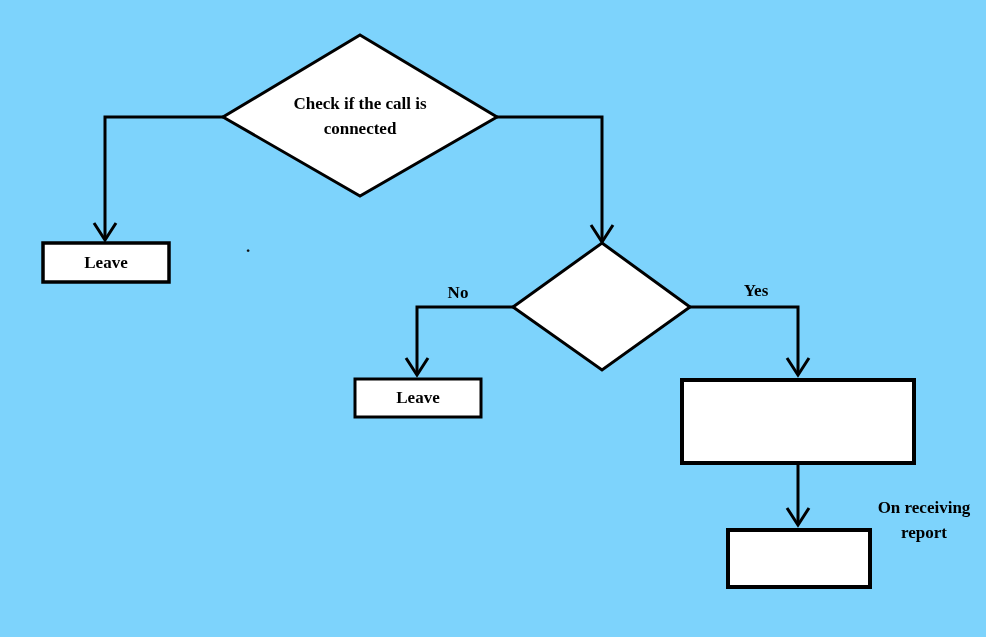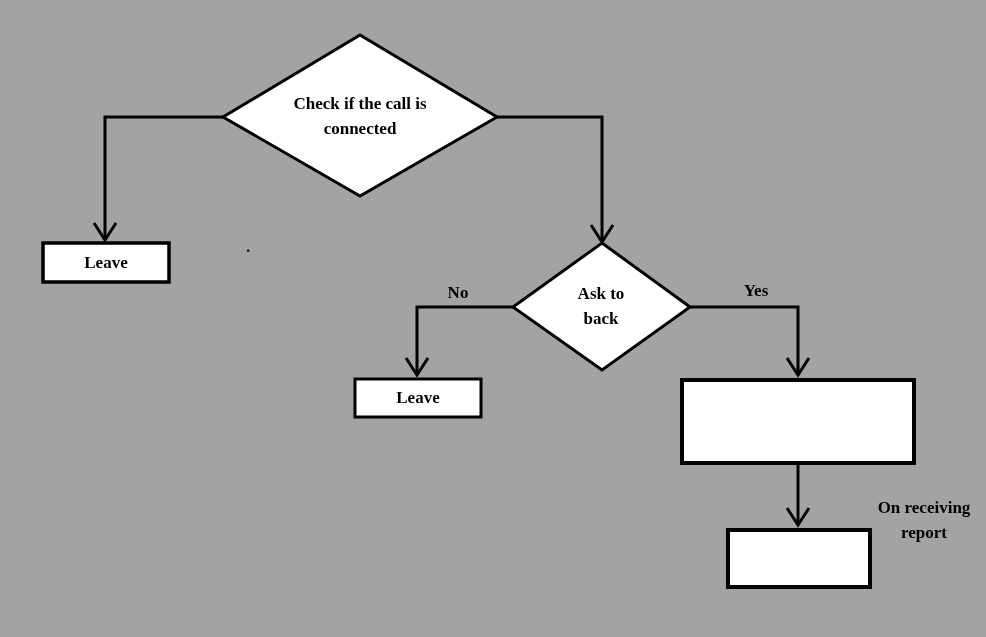--- a/index.html
+++ b/index.html
@@ -4,21 +4,21 @@
 <style>
   html, body {
     margin: 0;
     padding: 0;
     background: #ffffff;
   }
   .canvas {
     position: relative;
     width: 986px;
     height: 637px;
-    background: #a3a3a3;
+    background: #7dd3fc;
     overflow: hidden;
     font-family: "Liberation Serif", "DejaVu Serif", serif;
   }
   .canvas svg {
     position: absolute;
     left: 0;
     top: 0;
   }
   .lbl {
     position: absolute;
@@ -81,22 +81,20 @@
     <rect x="682" y="380" width="232" height="83" fill="#ffffff" stroke="#000000" stroke-width="4"></rect>
 
     <rect x="728" y="530" width="142" height="57" fill="#ffffff" stroke="#000000" stroke-width="4"></rect>
   </svg>
 
   <div class="lbl" style="left:360px; top:116px;">Check if the call is
 connected</div>
 
   <div class="lbl small" style="left:106px; top:262px;">Leave</div>
 
-  <div class="lbl small" style="left:601px; top:306px;">Ask to
-back</div>
 
   <div class="lbl small" style="left:418px; top:397px;">Leave</div>
 
 
 
   <div class="lbl small" style="left:458px; top:292px;">No</div>
 
   <div class="lbl small" style="left:756px; top:290px;">Yes</div>
 
   <div class="lbl small" style="left:876px; top:520px;margin-left:48px;">On receiving

